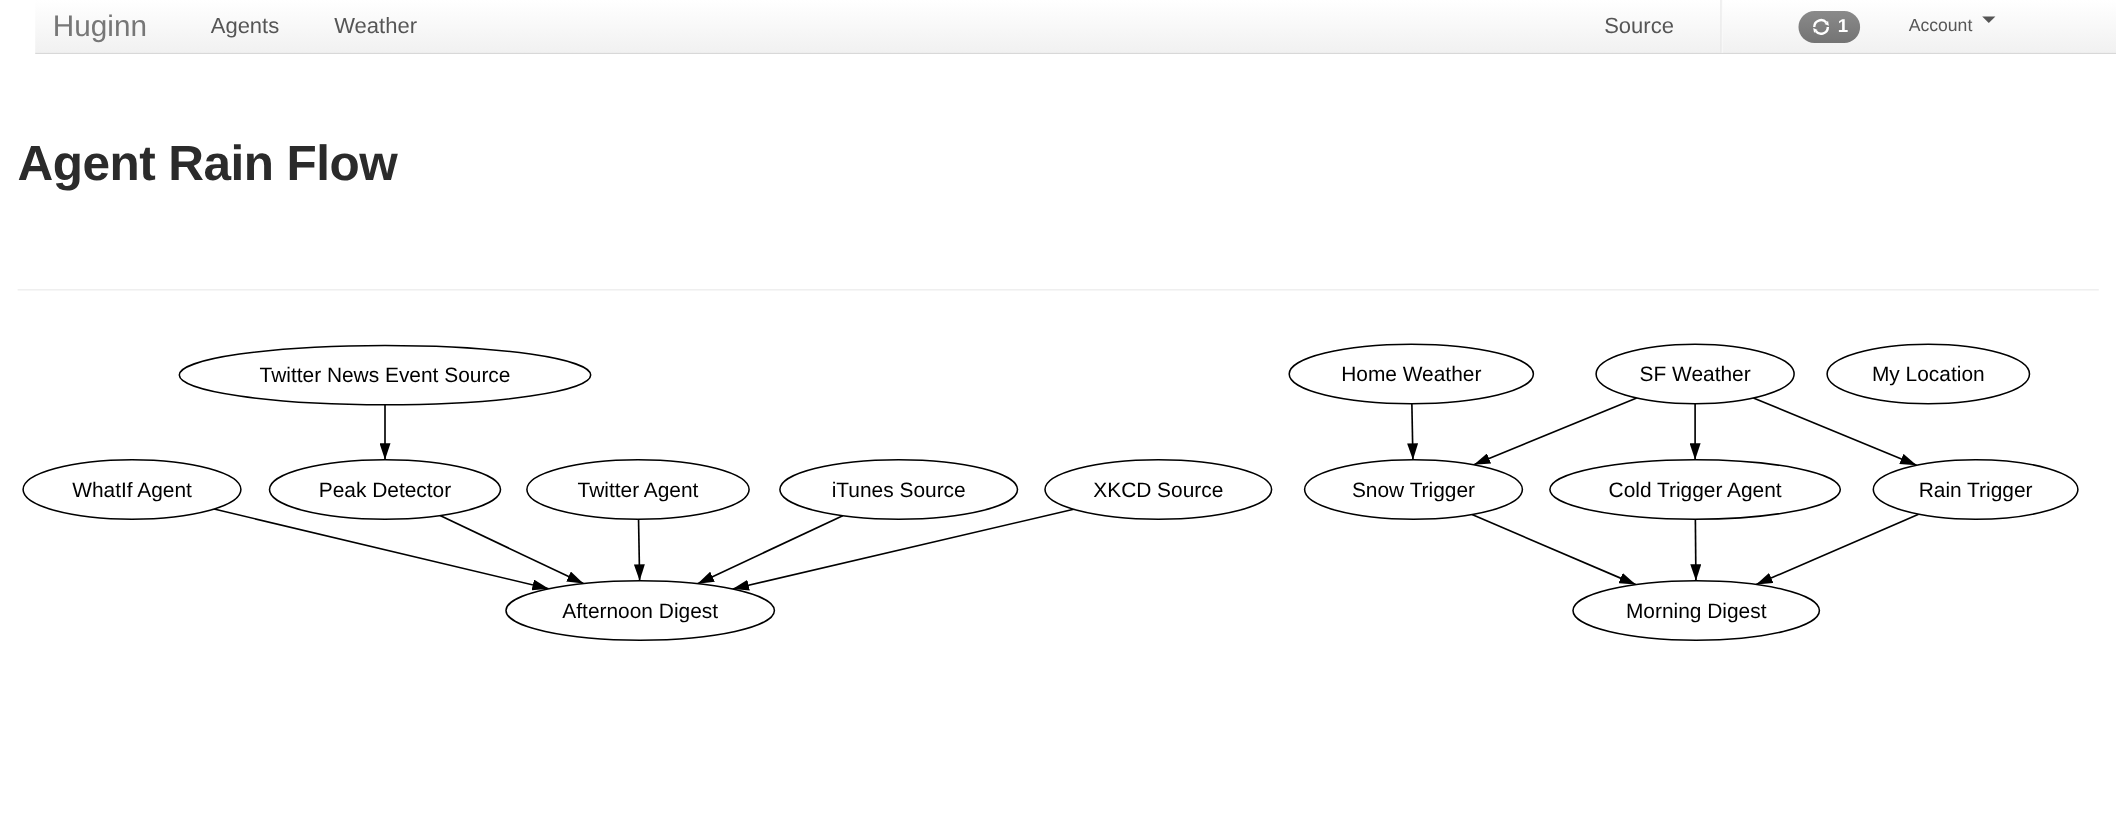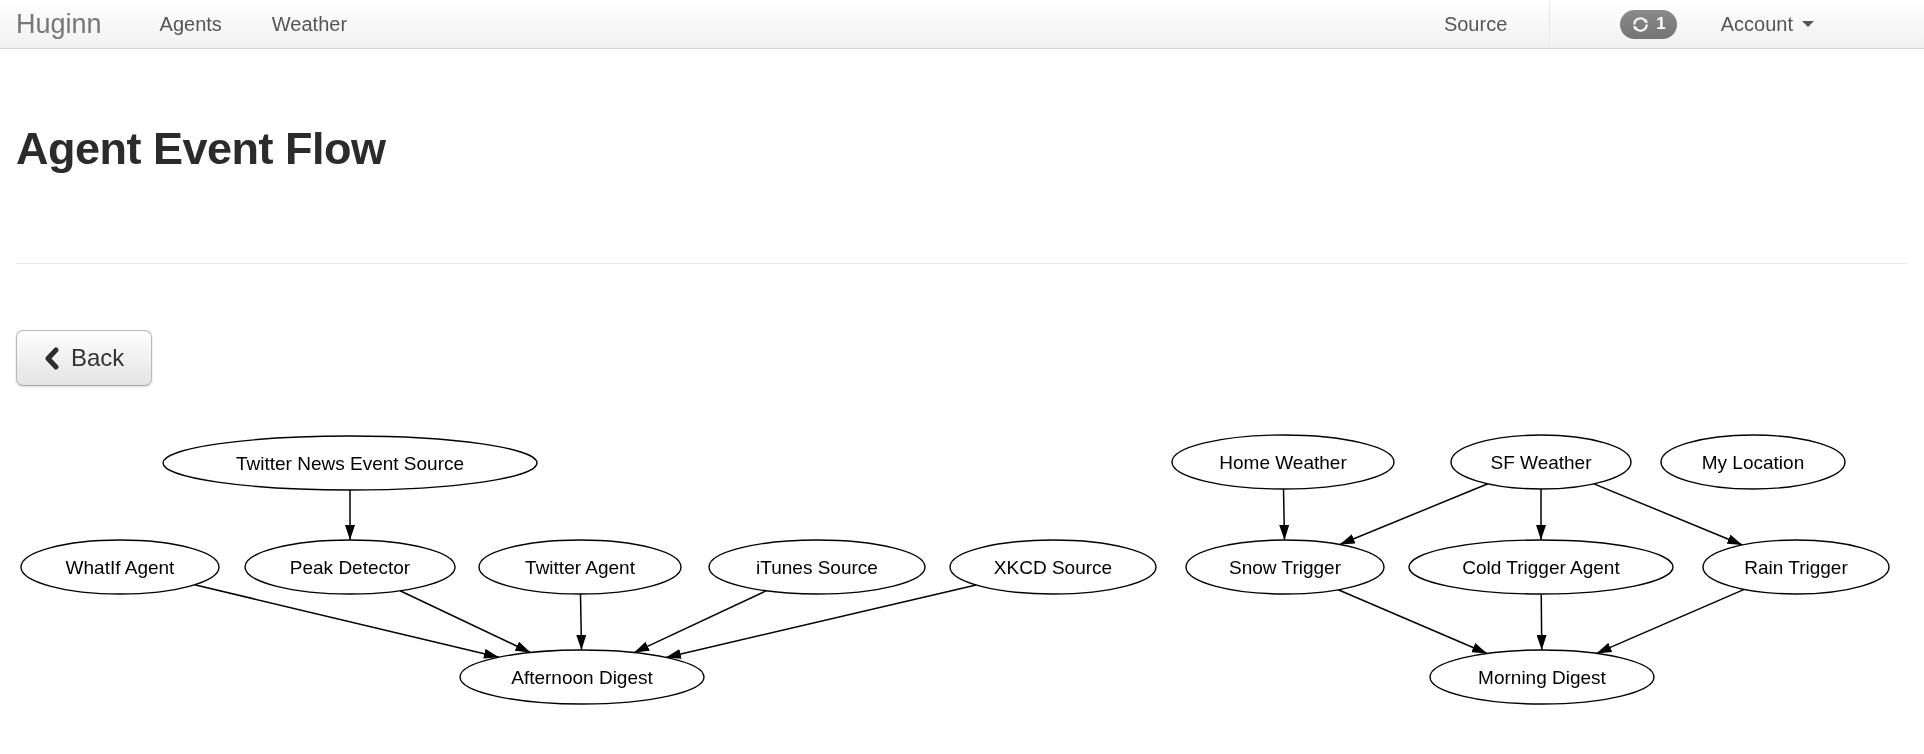--- a/index.html
+++ b/index.html
@@ -6,34 +6,35 @@
   html,body { margin:0; padding:0; }
   body {
     width:1924px; height:754px; overflow:hidden; background:#ffffff;
     font-family:"Liberation Sans","DejaVu Sans",sans-serif;
   }
   
   .navbar {
     display:flex; align-items:center; height:49px;
     background:linear-gradient(#ffffff,#f1f1f1);
     border-bottom:1px solid #d4d4d4;
+    margin-left:32px;
   }
   .brand { font-size:27px; color:#777777; text-decoration:none; padding-left:16px; }
   .nav-links { display:flex; list-style:none; margin:0 0 0 33px; padding:0; }
   .nav-links a { display:block; font-size:20px; color:#555555; text-decoration:none; padding:0 25px; }
   .nav-right { margin-left:auto; display:flex; align-items:center; align-self:stretch; padding-right:110px; }
   .nav-admin { font-size:20px; color:#555555; text-decoration:none; align-self:center; margin-right:42px; }
   .divider-v { width:1px; align-self:stretch; background:#e6e6e6; box-shadow:1px 0 0 #fbfbfb; }
   .jobs-badge {
     margin-left:70px; align-self:center; text-decoration:none;
     background:linear-gradient(#8a8a8a,#747474); border-radius:15px; height:29px;
     padding:0 11px; display:inline-flex; align-items:center; gap:6px;
     color:#ffffff; font-size:17px; font-weight:bold;
   }
-  .nav-account { margin-left:44px; align-self:center; font-size:20px; color:#555555; text-decoration:none; display:inline-flex; align-items:center; }
+  .nav-account { margin-left:44px; align-self:center; font-size:16px; color:#555555; text-decoration:none; display:inline-flex; }
   .caret { margin-left:9px; width:0; height:0; border-top:6px solid #555555; border-left:6px solid transparent; border-right:6px solid transparent; }
   
   .content { padding:0 16px; }
   h1.page-title { margin:74px 0 0; font-size:45px; line-height:52px; font-weight:bold; color:#2b2b2b; letter-spacing:-0.5px; }
   hr.rule { margin:88px 0 0; border:none; border-top:1px solid #e8e8e8; }
   .btn-back {
     margin-top:66px; display:inline-flex; align-items:center; gap:12px;
     height:56px; padding:0 27px; border:1px solid #b8b8b8; border-bottom-color:#a6a6a6;
     border-radius:7px; background:linear-gradient(#ffffff,#e4e4e4);
     color:#333333; font-size:24px; text-decoration:none;
@@ -75,28 +76,22 @@
       <span>1</span>
     </a>
     <a href="#" class="nav-account">
       <span>Account</span>
       <span class="caret"></span>
     </a>
   </div>
 </nav>
 
 <div class="content">
-  <h1 class="page-title">Agent Event Flow</h1>
+  <h1 class="page-title">Agent Rain Flow</h1>
   <hr class="rule">
-  <a href="#" class="btn-back">
-    <svg width="15" height="23" viewBox="0 0 15 23" aria-hidden="true">
-      <path d="M12 3 L4 11.5 L12 20" fill="none" stroke="#2e2e2e" stroke-width="5" stroke-linecap="round" stroke-linejoin="round"></path>
-    </svg>
-    <span>Back</span>
-  </a>
 </div>
 
 <svg id="flow-svg" width="1924" height="300" viewBox="0 0 1924 300">
   <defs>
     <marker id="arrow" viewBox="0 0 15 10" refX="15" refY="5" markerWidth="15" markerHeight="10" orient="auto" markerUnits="userSpaceOnUse">
       <path d="M0,0 L15,5 L0,10 z" fill="#000000"></path>
     </marker>
   </defs>
 <line x1="350" y1="66" x2="350" y2="116" marker-end="url(#arrow)"></line>
     <line x1="194.57837737789106" y1="160.7567565185455" x2="498.9400259363538" y2="233.22381569913185" marker-end="url(#arrow)"></line>

